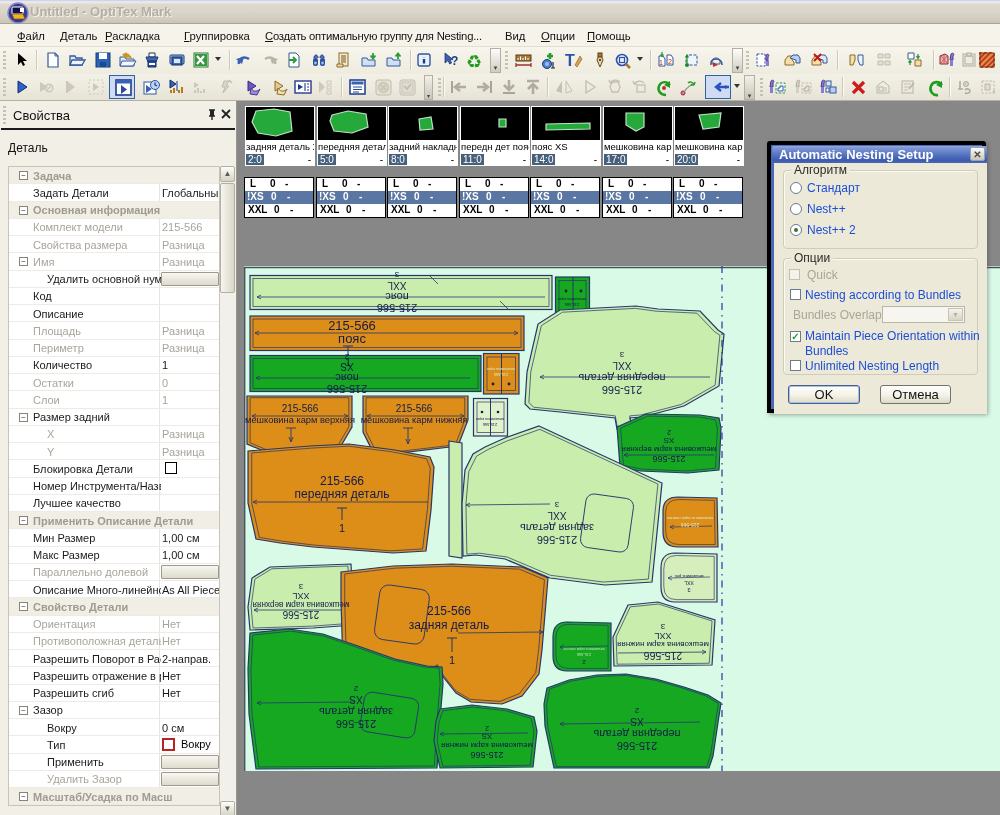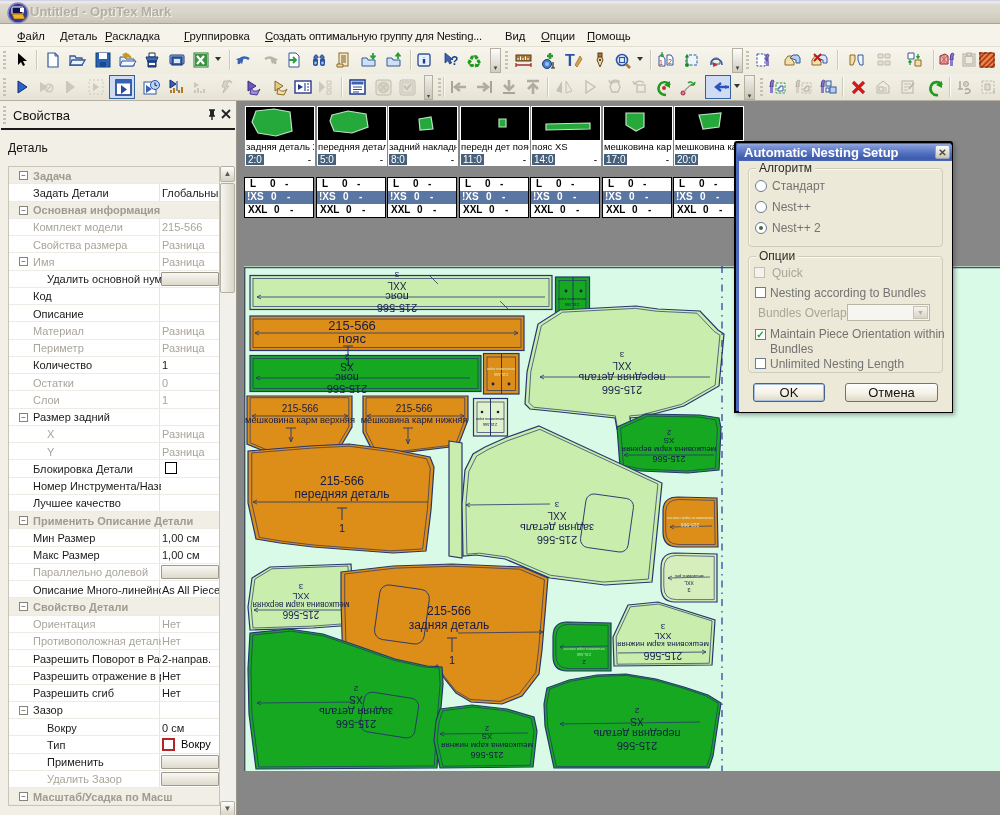--- a/index.html
+++ b/index.html
@@ -47,32 +47,32 @@
 .tlabel{position:absolute;left:1px;top:35px;width:68px;height:13px;font-size:9.5px;color:#000;overflow:hidden;white-space:nowrap}
 .tnum{position:absolute;left:1px;top:48px;width:68px;height:11px;background:#fff}
 .chip{position:absolute;left:0;top:0;height:11px;background:#47617c;color:#fff;font-size:10px;padding:0 2px;line-height:11px}
 .dash{position:absolute;right:3px;top:0;font-size:10px;color:#000;line-height:11px}
 .stab{position:absolute;top:76px;width:70px;height:41px;background:#fff;border:1px solid #000}
 .srow{position:relative;height:13px;font-size:10px;font-weight:bold;color:#000}
 .srow.hl{background:#5a76a2;color:#fff}
 .srow b{position:absolute;top:0;font-weight:bold}
 #mint{left:7px;top:165px;width:756px;height:505px;background:#d8fae6}
 
-#dlg{left:734px;top:141px;width:219px;height:272px;background:#4a69ba;border:2px solid #000000;border-radius:3px 3px 0 0;box-shadow:2px 2px 4px rgba(60,60,60,.45)}
+#dlg{left:767px;top:141px;width:219px;height:272px;background:#4a69ba;border:4px solid #000000;border-radius:3px 3px 0 0;box-shadow:2px 2px 4px rgba(60,60,60,.45)}
 #dtitle{left:1px;top:1px;width:215px;height:17px;background:linear-gradient(#96aade 0%,#7e96d6 12%,#4d6cbb 60%,#3d5cae 85%,#4867b5 100%);border-radius:2px 2px 0 0}
 #dtitle .t{left:7px;top:1px;font-size:13px;font-weight:bold;color:#fff}
 #dx{left:199px;top:2px;width:15px;height:14px;background:linear-gradient(#fcfcf9,#c9c5b7);border:1px solid #9aa2b6;border-radius:2px;color:#4a4a46;font-size:10px;font-weight:bold;text-align:center;line-height:13px}
 #dbody{left:3px;top:18px;width:213px;height:251px;background:#ece9d8}
 .gb{position:absolute;border:1px solid #cfccbc;border-radius:4px;box-shadow:inset 1px 1px 0 #fbfaf5}
 .gb .gl{position:absolute;left:7px;top:-8px;background:#ece9d8;padding:0 3px;font-size:12px;color:#2c2c28}
 .radio{position:absolute;width:12px;height:12px;border:1px solid #6a7b94;border-radius:50%;background:#fff}
 .radio.on::after{content:"";position:absolute;left:3px;top:3px;width:4px;height:4px;border-radius:50%;background:#3c703c}
 .cb{position:absolute;width:11px;height:11px;border:1px solid #6a7b94;background:#fff;font-size:10px;line-height:10px;text-align:center;color:#21a121;font-weight:bold}
 .cb.dis{border-color:#c3bfb1;background:#f3f2ec}
-.dlbl{position:absolute;font-size:12px;color:#737373}
+.dlbl{position:absolute;font-size:12px;color:#1d4ed8}
 .dlbl.g{color:#a9a59b}
 .xpbtn{position:absolute;width:72px;height:19px;background:linear-gradient(#fefefd,#f4f1e6 55%,#ddd9c8);border:1px solid #74746a;border-radius:3px;font-size:13px;color:#111;text-align:center;line-height:17px}
 </style></head>
 <body>
 <div id="title" class="ab">
 <svg class="ab" style="left:7px;top:2px" width="23" height="22" viewBox="0 0 23 22">
       <circle cx="11" cy="11" r="10" fill="#3a3a8c"></circle>
       <circle cx="11" cy="11" r="10" fill="none" stroke="#8888c8" stroke-width="1.5"></circle>
       <rect x="5" y="5" width="11" height="7" rx="1" fill="#101048" stroke="#fff" stroke-width="1"></rect>
       <rect x="13" y="6" width="4" height="4" fill="#fff"></rect>
@@ -643,21 +643,21 @@
 <div class="row">
           <span class="vline"></span>
           <span class="l">Код</span>
         </div>
 <div class="row">
           <span class="vline"></span>
           <span class="l">Описание</span>
         </div>
 <div class="row">
           <span class="vline"></span>
-          <span class="l g">Материал</span>
+          <span class="l g">Площадь</span>
           <span class="v g">Разница</span>
         </div>
 <div class="row">
           <span class="vline"></span>
           <span class="l g">Периметр</span>
           <span class="v g">Разница</span>
         </div>
 <div class="row">
           <span class="vline"></span>
           <span class="l">Количество</span>
@@ -1243,15 +1243,15 @@
       <span class="dlbl" style="left:31px;top:125px">Nesting according to Bundles</span>
 <span class="dlbl g" style="left:19px;top:145px">Bundles Overlap</span>
 <span class="ab" style="left:108px;top:143px;width:83px;height:17px;background:#f6f5f0;border:1px solid #b9b5a7">
         <span class="ab" style="right:1px;top:1px;width:15px;height:13px;background:linear-gradient(#f6f4ec,#d8d4c6);border:1px solid #c6c2b4;color:#b2aea0;font-size:7px;text-align:center;line-height:12px">▼</span>
       </span>
 <span class="cb" style="left:16px;top:168px">✓</span>
       <span class="dlbl" style="left:31px;top:166px;width:178px;line-height:15px">Maintain Piece Orientation within Bundles</span>
 <span class="cb" style="left:16px;top:197px"></span>
       <span class="dlbl" style="left:31px;top:196px">Unlimited Nesting Length</span>
 <div class="xpbtn" style="left:14px;top:222px;border-color:#44618f;box-shadow:inset 0 0 0 1px #a8c0e0">OK</div>
-<div class="xpbtn" style="left:106px;top:222px;width:93px">Отмена</div>
+<div class="xpbtn" style="left:106px;top:222px;width:71px">Отмена</div>
 </div>
 </div>
 
 </body></html>

